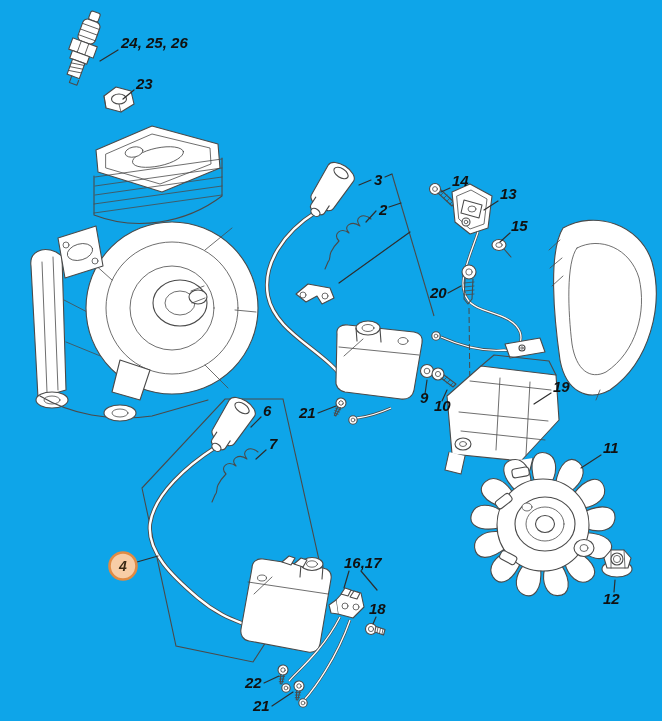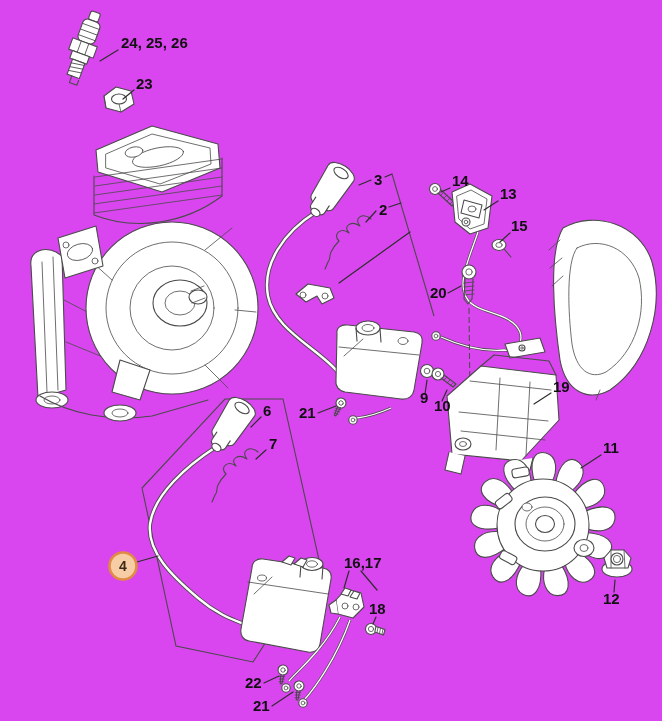--- a/index.html
+++ b/index.html
@@ -1,17 +1,17 @@
 <!DOCTYPE html>
 <html><head>
 <meta charset="utf-8">
 <style>
   html,body{margin:0;padding:0;background:#fff;}
-  .stage{position:relative;width:662px;height:721px;background:#d946ef;overflow:hidden;
-         font-family:"Liberation Sans",sans-serif;}
+  .stage{position:relative;width:662px;height:721px;background:#0ea5e9;overflow:hidden;
+         font-family:"Liberation Sans",sans-serif;font-style:italic;}
   svg{position:absolute;left:0;top:0;}
   .ln{stroke:#4a4a4a;stroke-width:1.1;fill:#fff;stroke-linejoin:round;stroke-linecap:round;}
   .lnf{fill:none;}
   .thin{stroke-width:0.8;}
   .leader{stroke:#2e2e2e;stroke-width:1.2;fill:none;stroke-linecap:round;}
   .grp{stroke:#4a4a4a;stroke-width:1.1;fill:none;}
   .dash{stroke:#4a4a4a;stroke-width:1;fill:none;stroke-dasharray:6 3;}
   .wo{stroke:#4a4a4a;stroke-width:4.2;fill:none;}
   .wi{stroke:#fff;stroke-width:2.4;fill:none;}
   .w2o{stroke:#4a4a4a;stroke-width:2.6;fill:none;}

